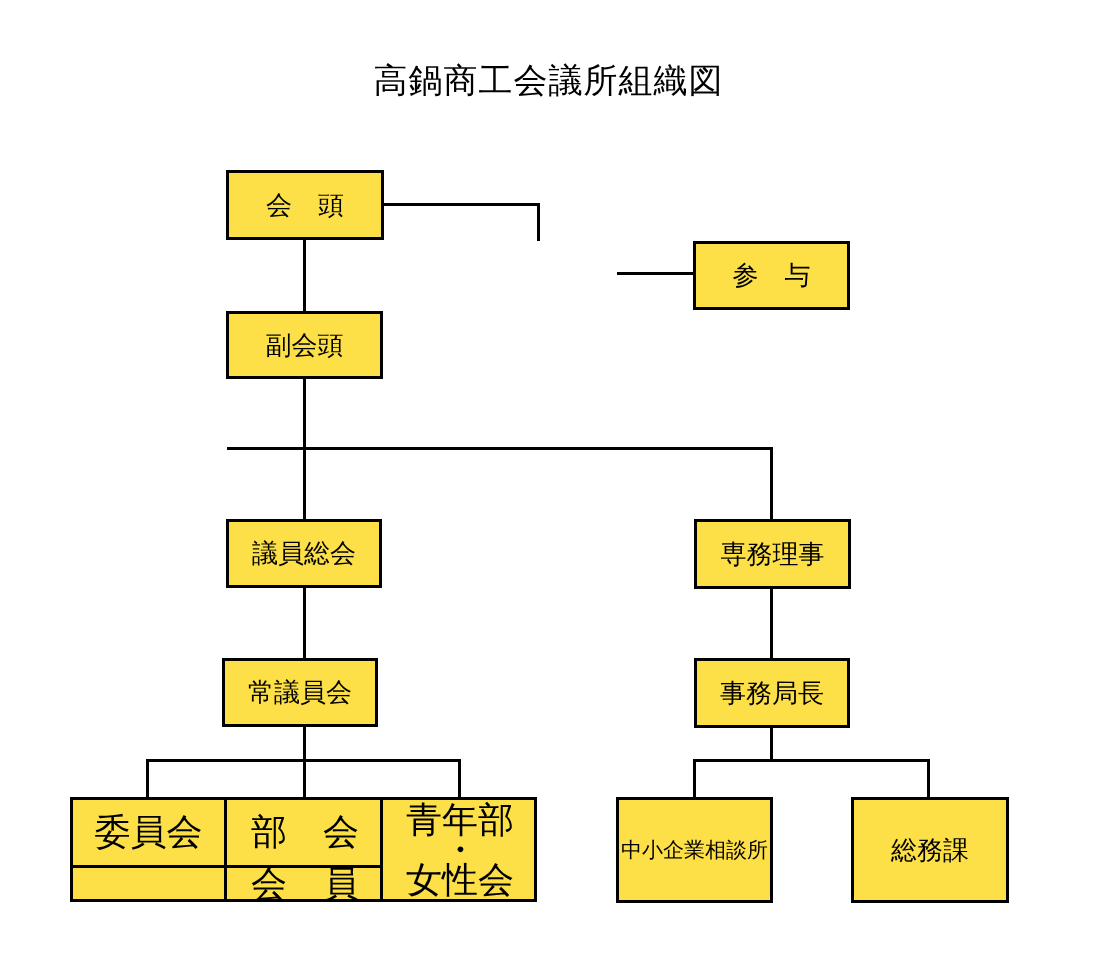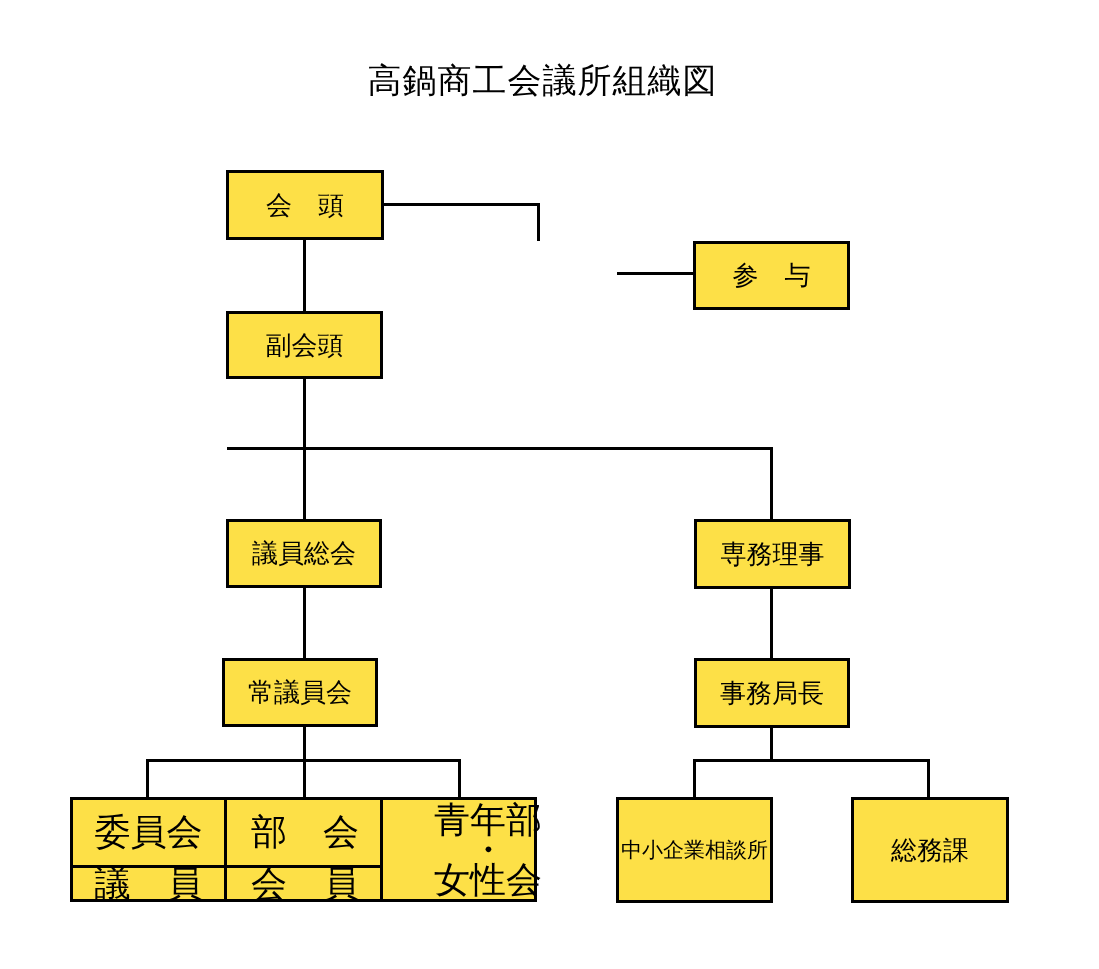--- a/index.html
+++ b/index.html
@@ -18,20 +18,21 @@
   }
   .title {
     position: absolute;
     left: 0;
     top: 58px;
     width: 1085px;
     text-align: center;
     font-size: 34px;
     letter-spacing: 1px;
     color: #000000;
+    padding-left: 6px;
   }
   .box {
     position: absolute;
     box-sizing: border-box;
     border: 3px solid #000000;
     background: #fde047;
     display: flex;
     align-items: center;
     justify-content: center;
     font-size: 26px;
@@ -117,27 +118,24 @@
   <div class="vline" style="left:224px; top:797px; height:105px;"></div>
   <div class="vline" style="left:380px; top:797px; height:105px;"></div>
   <div class="hline" style="left:70px; top:865px; width:313px;"></div>
 
   <div class="cell-label" style="left:70px; top:797px; width:157px; height:70px;">
     <span>委員会</span>
   </div>
   <div class="cell-label" style="left:227px; top:797px; width:156px; height:70px;">
     <span>部　会</span>
   </div>
-  <div class="cell-label" style="left:70px; top:867px; width:157px; height:35px;">
-    <span>議　員</span>
-  </div>
   <div class="cell-label" style="left:227px; top:867px; width:156px; height:35px;">
     <span>会　員</span>
   </div>
-  <div class="cell-label multiline" style="left:383px; top:797px; width:154px; height:105px;padding-left:28px;">
+  <div class="cell-label multiline" style="left:383px; top:797px; width:154px; height:105px;">
     <span>青年部</span>
     <span>・</span>
     <span>女性会</span>
   </div>
 
   <div class="box small-text" style="left:616px; top:797px; width:157px; height:106px;">
     <span>中小企業相談所</span>
   </div>
 
   <div class="box" style="left:851px; top:797px; width:158px; height:106px;">

